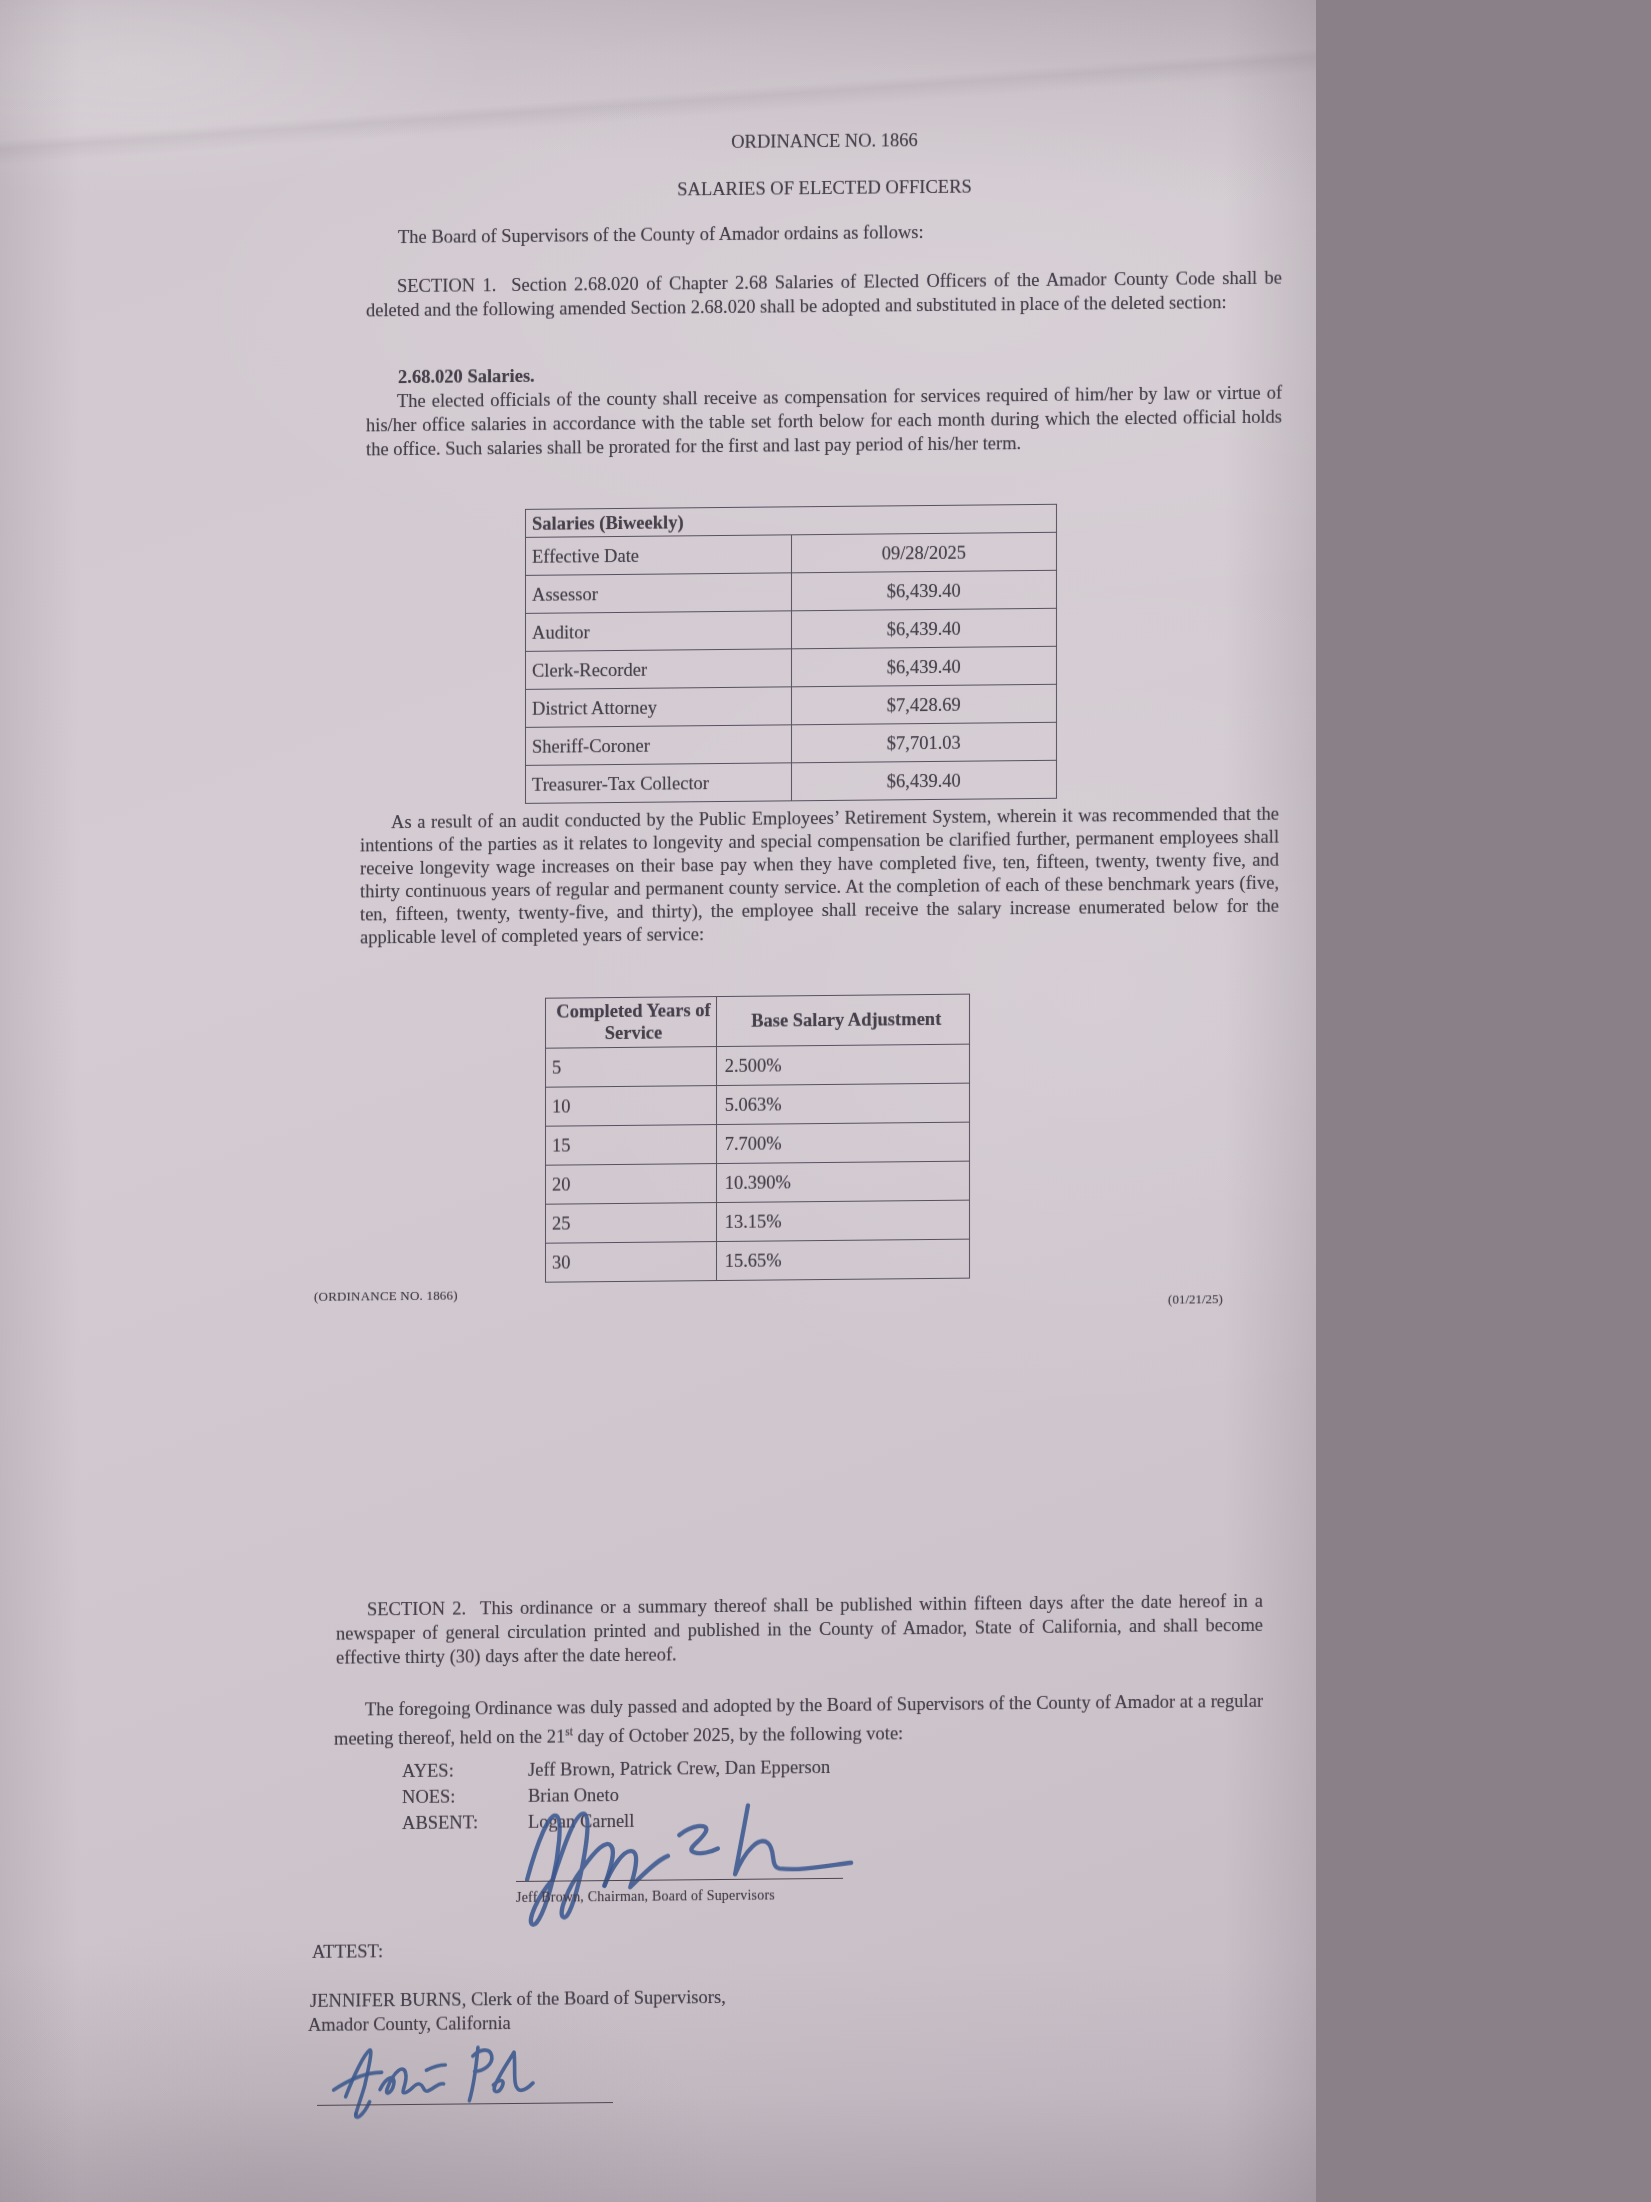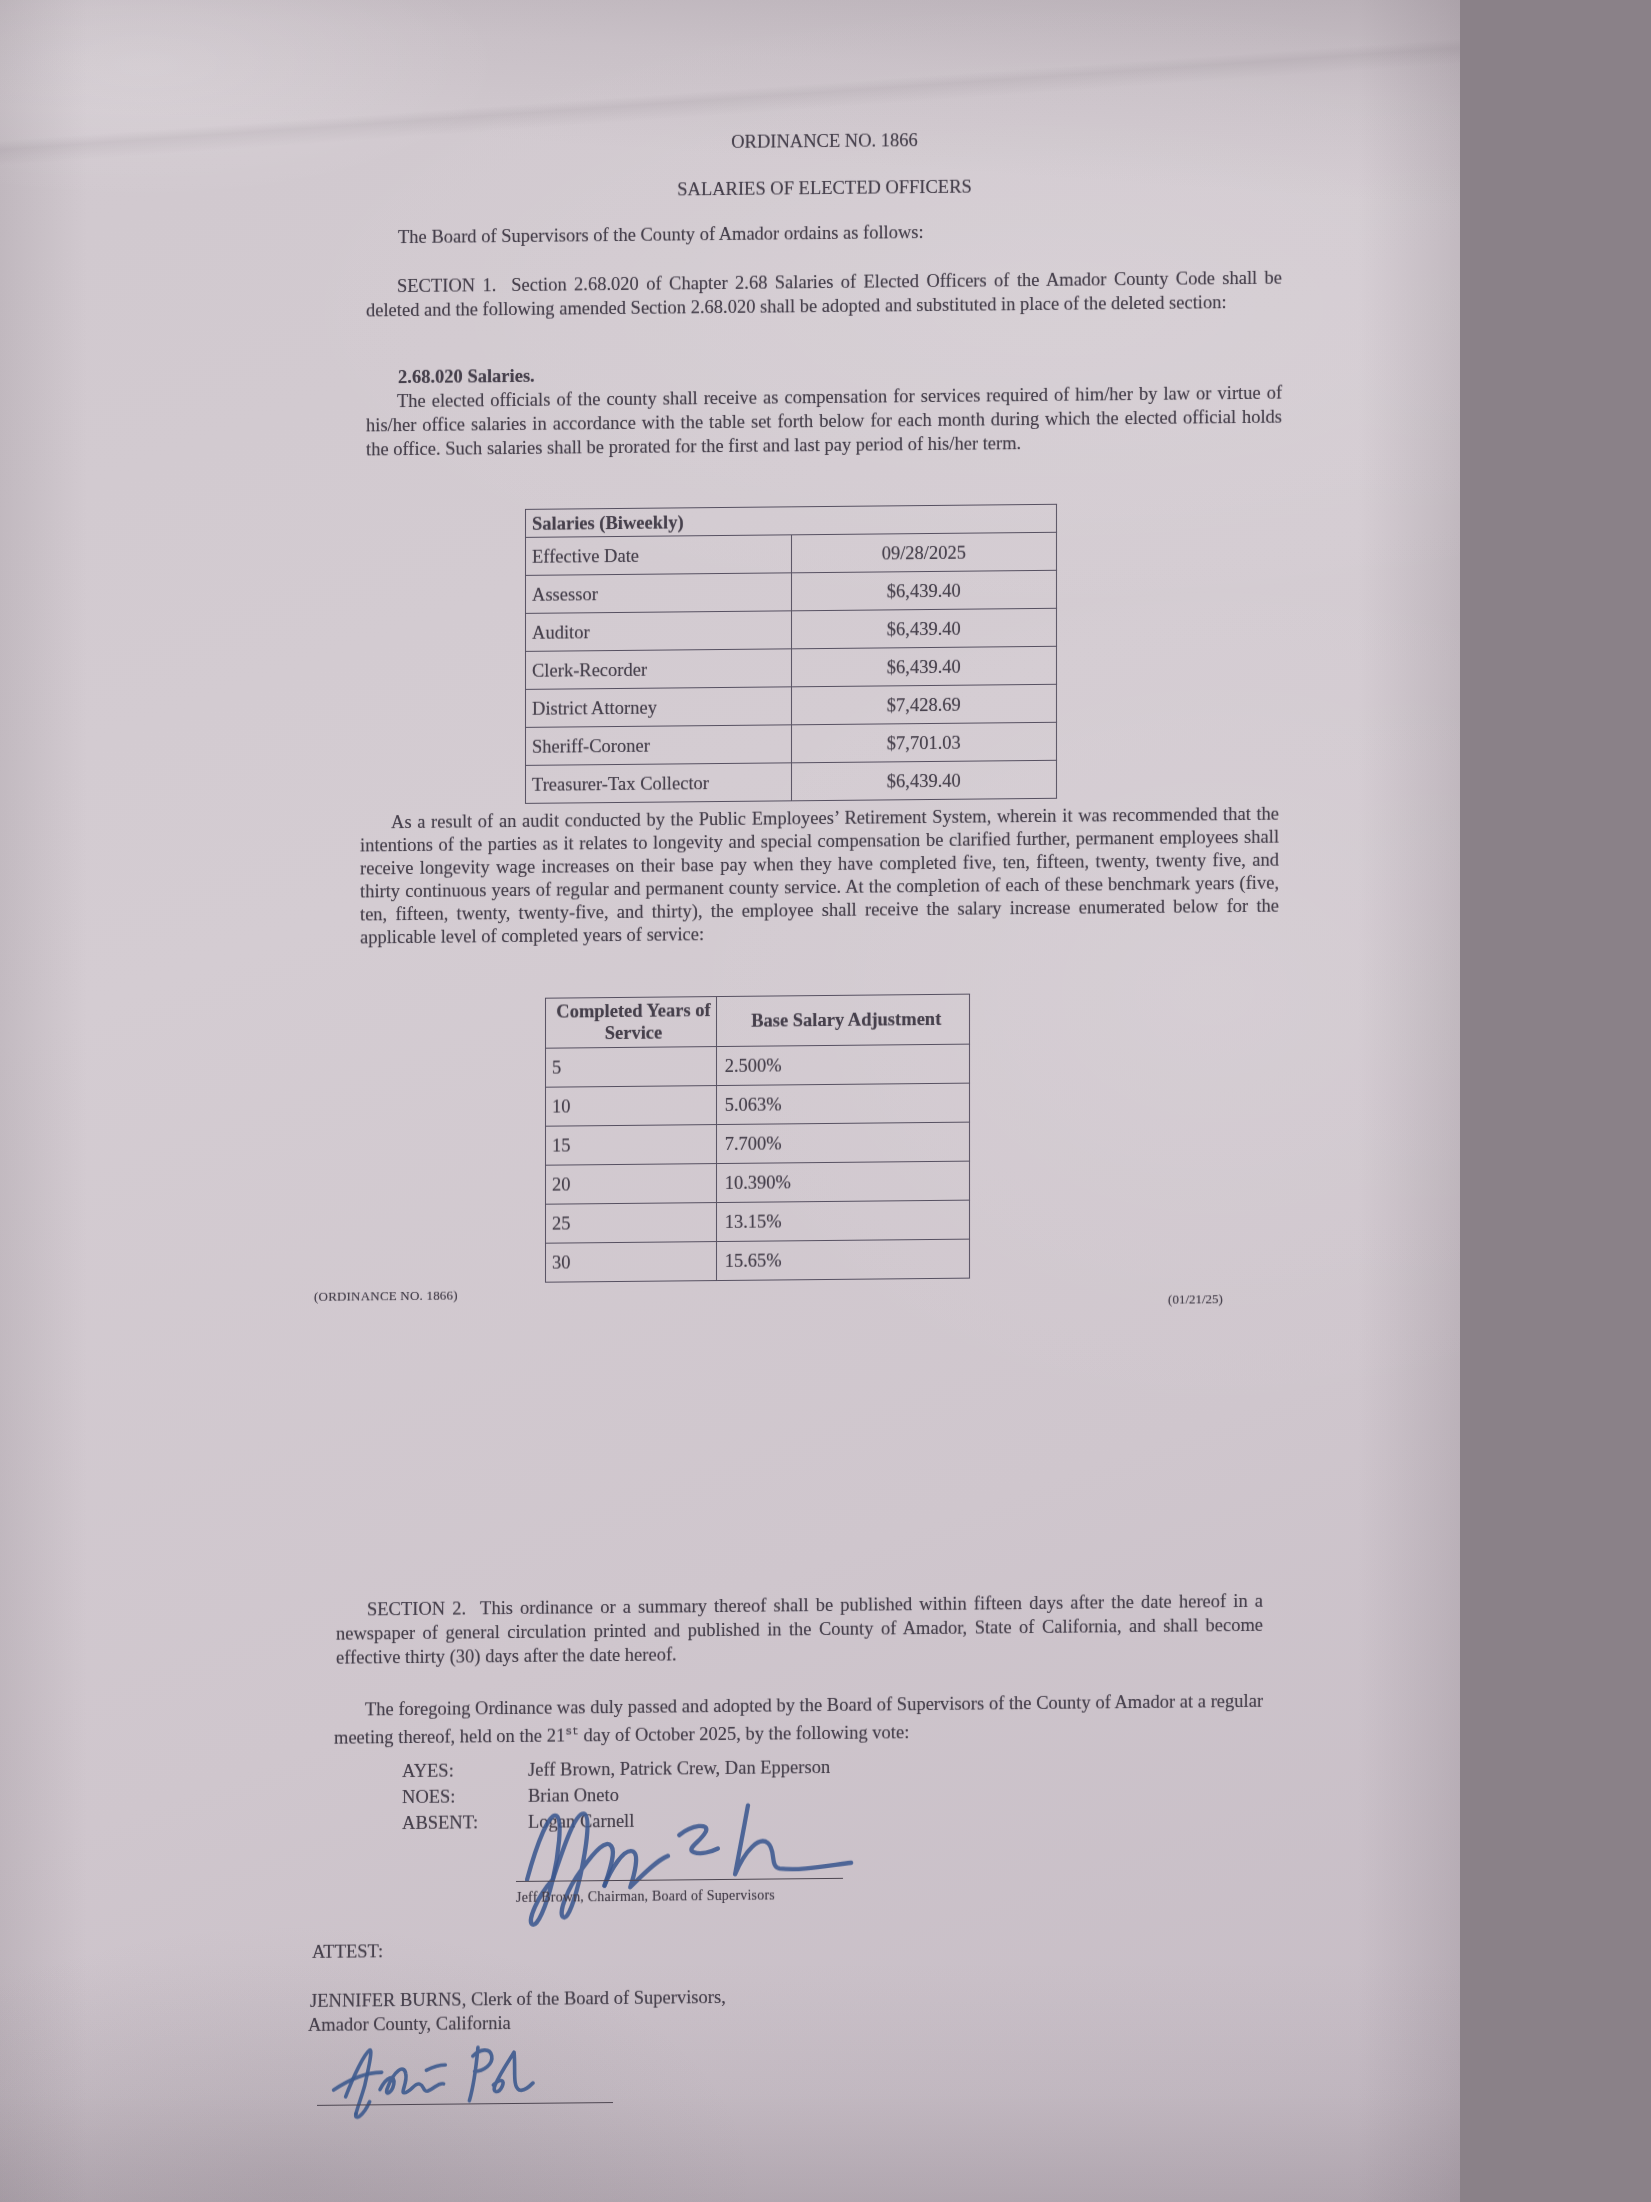--- a/index.html
+++ b/index.html
@@ -1,17 +1,17 @@
 <!DOCTYPE html>
 <html style="font-size:13.8px"><head>
 <meta charset="utf-8">
 <style>
   html,body{margin:0;padding:0;background:#8a8188;}
   #photo{
-    position:relative; width:1460px; height:2203px; overflow:hidden;
+    position:relative; width:1316px; height:2203px; overflow:hidden;
     background-color:#cdc4ca;
     background-image:
       radial-gradient(ellipse 602px 224px at 10% 3%, rgba(255,255,255,0.16), transparent 60%),
       radial-gradient(ellipse 1291px 516px at 72% 14%, rgba(255,255,255,0.10), transparent 62%),
       radial-gradient(ellipse 860px 688px at 83% 45%, rgba(255,255,255,0.09), transparent 65%),
       linear-gradient(184deg, rgba(128,117,126,0.30) 0%, rgba(128,117,126,0.10) 4.5%, rgba(128,117,126,0) 9%),
       linear-gradient(176deg, transparent 6.1%, rgba(96,86,96,0.10) 6.5%, transparent 7.2%),
       linear-gradient(0deg, rgba(104,93,103,0.24) 0%, rgba(104,93,103,0.07) 5%, transparent 11%),
       linear-gradient(90deg, rgba(110,99,108,0.17) 0%, transparent 6%),
       linear-gradient(270deg, rgba(110,99,108,0.20) 0%, transparent 7%),
@@ -69,21 +69,21 @@
   .sig{stroke:#3b5890; stroke-width:5; fill:none; stroke-linecap:round; stroke-linejoin:round; opacity:0.88;}
   .sig2{stroke:#3d5a8e; stroke-width:4.2; fill:none; stroke-linecap:round; stroke-linejoin:round; opacity:0.9;}
   #chair-sig{left:503px; top:1794px;}
   .chair-line{left:516px; top:1878px; width:327px; height:0; border-top:1.7px solid #4c4550;}
   .chair-cap{left:516px; top:1883px; font-size:14px; letter-spacing:0.2px;}
   .attest{left:312px; top:1935px;}
   .clerk1{left:310px; top:1984px;}
   .clerk2{left:308px; top:2008px;}
   #clerk-sig{left:325px; top:2037px;}
   .clerk-line{left:317px; top:2100px; width:296px; height:0; border-top:1.7px solid #4c4550;}
-  sup{font-size:0.62em;font-family:Liberation Mono, monospace;}
+  sup{font-size:0.62em;}
 </style>
 </head>
 <body>
 
 <div id="photo">
   <div id="content">
 
     <div class="abs ctr t1">ORDINANCE NO. 1866</div>
     <div class="abs ctr t2">SALARIES OF ELECTED OFFICERS</div>
 

